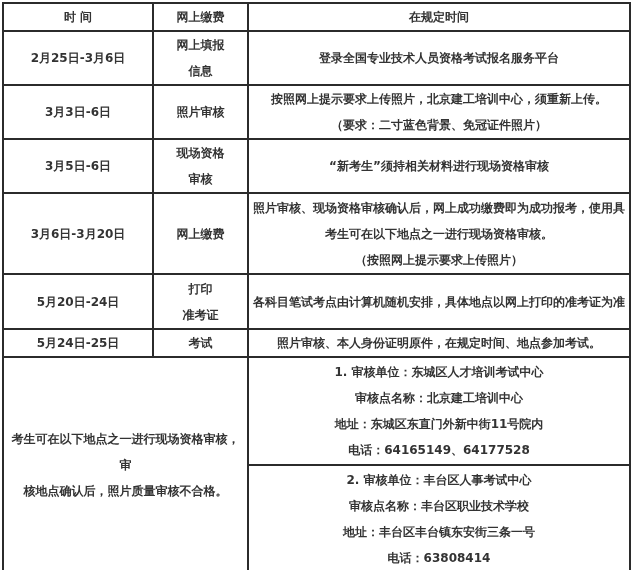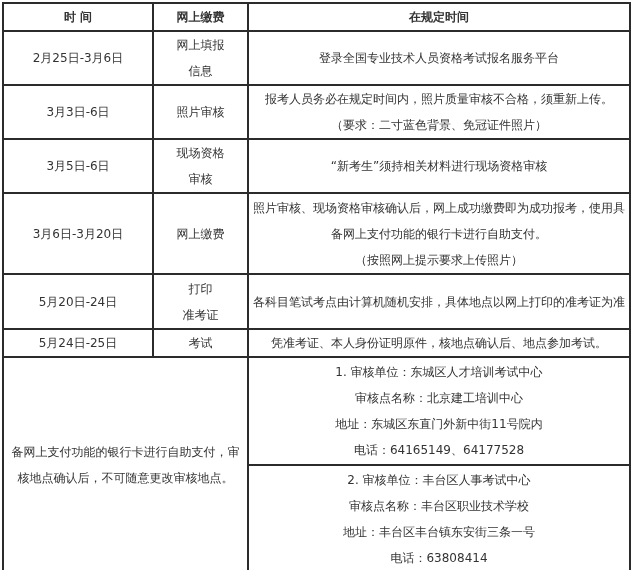--- a/index.html
+++ b/index.html
@@ -4,21 +4,21 @@
 <style>
   html, body { margin: 0; padding: 0; background: #ffffff; }
   body { width: 634px; height: 570px; overflow: hidden; font-family: "DejaVu Sans", "Liberation Sans", sans-serif; color: #333333; }
   table.schedule {
     position: absolute; left: 2px; top: 2px;
     width: 629px; border-collapse: collapse; table-layout: fixed;
     font-size: 12px;
   }
   table.schedule td, table.schedule th {
     border: 2px solid #2b2b2b; text-align: center; vertical-align: middle;
-    padding: 0 2px; line-height: 26px; font-weight: normal;
+    padding: 0 2px; line-height: 26px; font-weight: bold;
   }
   table.schedule th { font-weight: bold; height: 25px; }
   .c1 { width: 150px; }
   .c2 { width: 95px; }
   .loc { line-height: 26px; margin-left: 35px; }
   .note { line-height: 26px; padding: 0 4px; }
 </style>
 </head>
 <body>
 
@@ -39,58 +39,58 @@
     <td>
           <div>网上填报</div>
           <div>信息</div>
         </td>
     <td>登录全国专业技术人员资格考试报名服务平台</td>
   </tr>
   <tr style="height:52px">
     <td>3月3日-6日</td>
     <td>照片审核</td>
     <td>
-          <div>报考人员务必在规定时间内，照片质量审核不合格，须重新上传。</div>
+          <div>按照网上提示要求上传照片，北京建工培训中心，须重新上传。</div>
           <div>（要求：二寸蓝色背景、免冠证件照片）</div>
         </td>
   </tr>
   <tr style="height:54px">
     <td>3月5日-6日</td>
     <td>
           <div>现场资格</div>
           <div>审核</div>
         </td>
     <td>“新考生”须持相关材料进行现场资格审核</td>
   </tr>
   <tr style="height:81px">
     <td>3月6日-3月20日</td>
     <td>网上缴费</td>
     <td>
           <div>照片审核、现场资格审核确认后，网上成功缴费即为成功报考，使用具</div>
-          <div>备网上支付功能的银行卡进行自助支付。</div>
+          <div>考生可在以下地点之一进行现场资格审核。</div>
           <div>（按照网上提示要求上传照片）</div>
         </td>
   </tr>
   <tr style="height:55px">
     <td>5月20日-24日</td>
     <td>
           <div>打印</div>
           <div>准考证</div>
         </td>
     <td>各科目笔试考点由计算机随机安排，具体地点以网上打印的准考证为准</td>
   </tr>
   <tr style="height:27px">
     <td>5月24日-25日</td>
     <td>考试</td>
-    <td>凭准考证、本人身份证明原件，核地点确认后、地点参加考试。</td>
+    <td>照片审核、本人身份证明原件，在规定时间、地点参加考试。</td>
   </tr>
   <tr style="height:108px">
     <td colspan="2" rowspan="2" class="note">
-      <div>备网上支付功能的银行卡进行自助支付，审</div>
-      <div>核地点确认后，不可随意更改审核地点。</div>
+      <div>考生可在以下地点之一进行现场资格审核，审</div>
+      <div>核地点确认后，照片质量审核不合格。</div>
     </td>
     <td class="loc">
       <div>1. 审核单位：东城区人才培训考试中心</div>
       <div>审核点名称：北京建工培训中心</div>
       <div>地址：东城区东直门外新中街11号院内</div>
       <div>电话：64165149、64177528</div>
     </td>
   </tr>
   <tr style="height:107px">
     <td class="loc">

